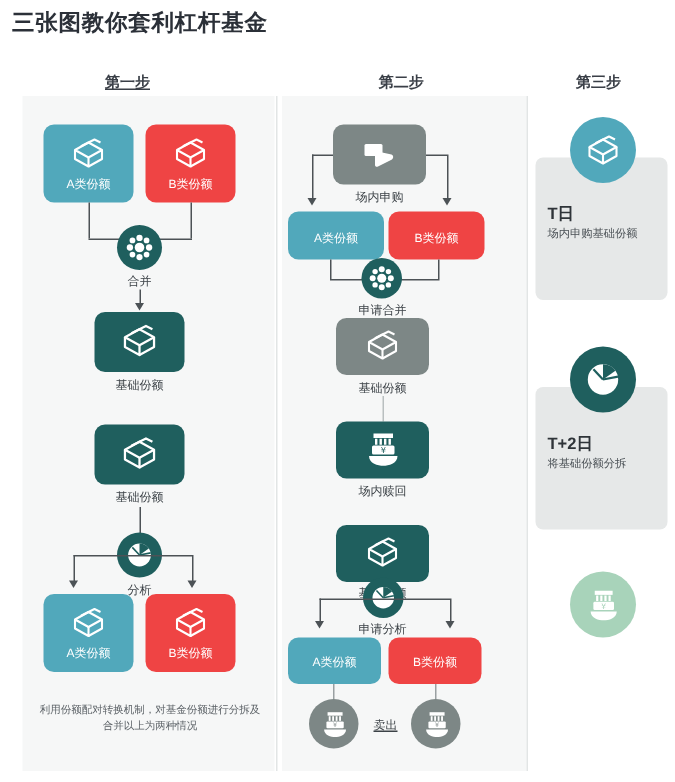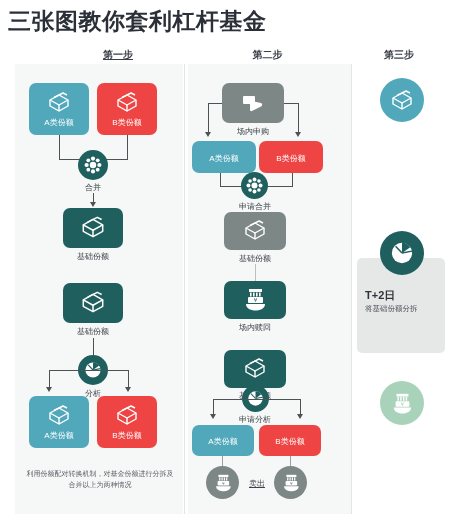--- a/index.html
+++ b/index.html
@@ -12,38 +12,38 @@
   #page {
     position: relative;
     width: 450px; height: 521px;
     background: #ffffff;
   }
 
   
   .title {
     position: absolute;
     left: 8px; top: 6px;
-    font-size: 23px;
+    font-size: 15px;
     font-weight: bold;
     color: #2b3038;
     letter-spacing: 0.5px;
     white-space: nowrap;
   }
 
   
   .step-head {
     position: absolute;
     top: 48px;
     font-size: 10px;
     font-weight: bold;
     color: #3a3f47;
     text-align: center;
     white-space: nowrap;
   }
-  #head1 { left: 33px; width: 170px; text-decoration: underline; }
+  #head1 { left: 0; width: 170px; text-decoration: underline; }
   #head2 { left: 185px; width: 165px; }
   #head3 { left: 350px; width: 98px; }
 
   
   .panel {
     position: absolute;
     top: 64px;
     background: #f6f7f7;
   }
   #panel1 { left: 15px; width: 168px; height: 450px; }
@@ -432,20 +432,24 @@
       <rect x="11" y="5.5" width="1.6" height="4" fill="#ffffff"></rect>
       <rect x="14" y="5.5" width="1.6" height="4" fill="#ffffff"></rect>
       <rect x="17" y="5.5" width="1.6" height="4" fill="#ffffff"></rect>
       <rect x="6" y="10" width="15" height="6" rx="1" fill="#ffffff"></rect>
       <text x="13.5" y="15" font-size="5.5" fill="#7d8786" text-anchor="middle" font-family="DejaVu Sans">¥</text>
       <path d="M4 17 C4 22 10 23.5 13.5 23.5 C17 23.5 23 22 23 17 Z" fill="#ffffff"></path>
     </svg>
   </div>
   <div class="nlabel" style="left:240px; top:478px; width:34px;text-decoration:underline;">卖出</div>
 
+  <div class="card3" style="top:105px; height:95px;">
+    <div class="t3" style="top:30px;">T日</div>
+    <div class="s3" style="top:46px;">场内申购基础份额</div>
+  </div>
   <div class="circle circ-teal" style="left:380px; top:78px; width:44px; height:44px;">
     <svg width="26" height="22" viewBox="0 0 26 22">
       <g fill="none" stroke="#ffffff" stroke-width="1.4" stroke-linejoin="round">
         <path d="M4 9 L13 4 L22 9 L13 14 Z"></path>
           <path d="M4 9 L4 15 L13 20 L13 14"></path>
           <path d="M22 9 L22 15 L13 20"></path>
         <path d="M8 6.5 L17 2 L21 4"></path>
         </g>
       </svg>
   </div>

